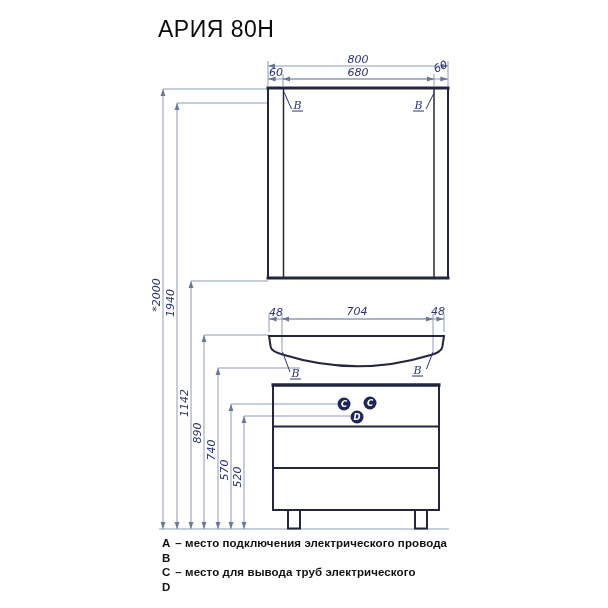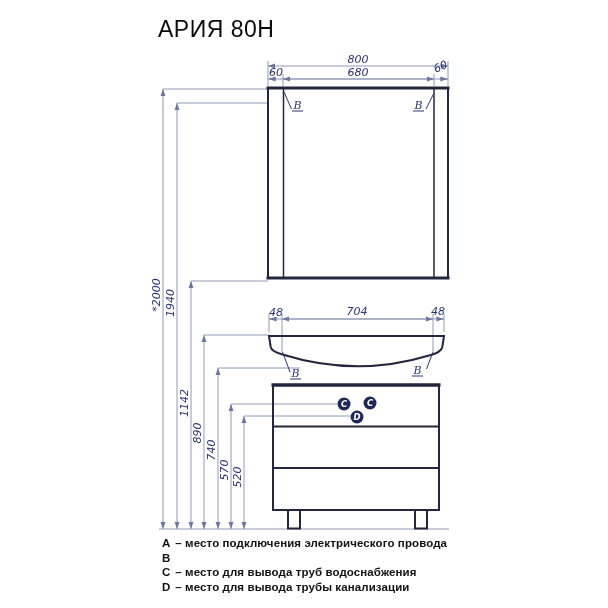--- a/index.html
+++ b/index.html
@@ -140,21 +140,20 @@
   <div class="legend">
     <div class="legend-row">
       <span class="legend-key">A</span>
       <span class="legend-text">– место подключения электрического провода</span>
     </div>
     <div class="legend-row">
       <span class="legend-key">B</span>
     </div>
     <div class="legend-row">
       <span class="legend-key">C</span>
-      <span class="legend-text">– место для вывода труб водоснабжения</span>
+      <span class="legend-text">– место для вывода труб электрического</span>
     </div>
     <div class="legend-row">
       <span class="legend-key">D</span>
-      <span class="legend-text">– место для вывода трубы канализации</span>
     </div>
   </div>
 
 </div>
 
 </body></html>

